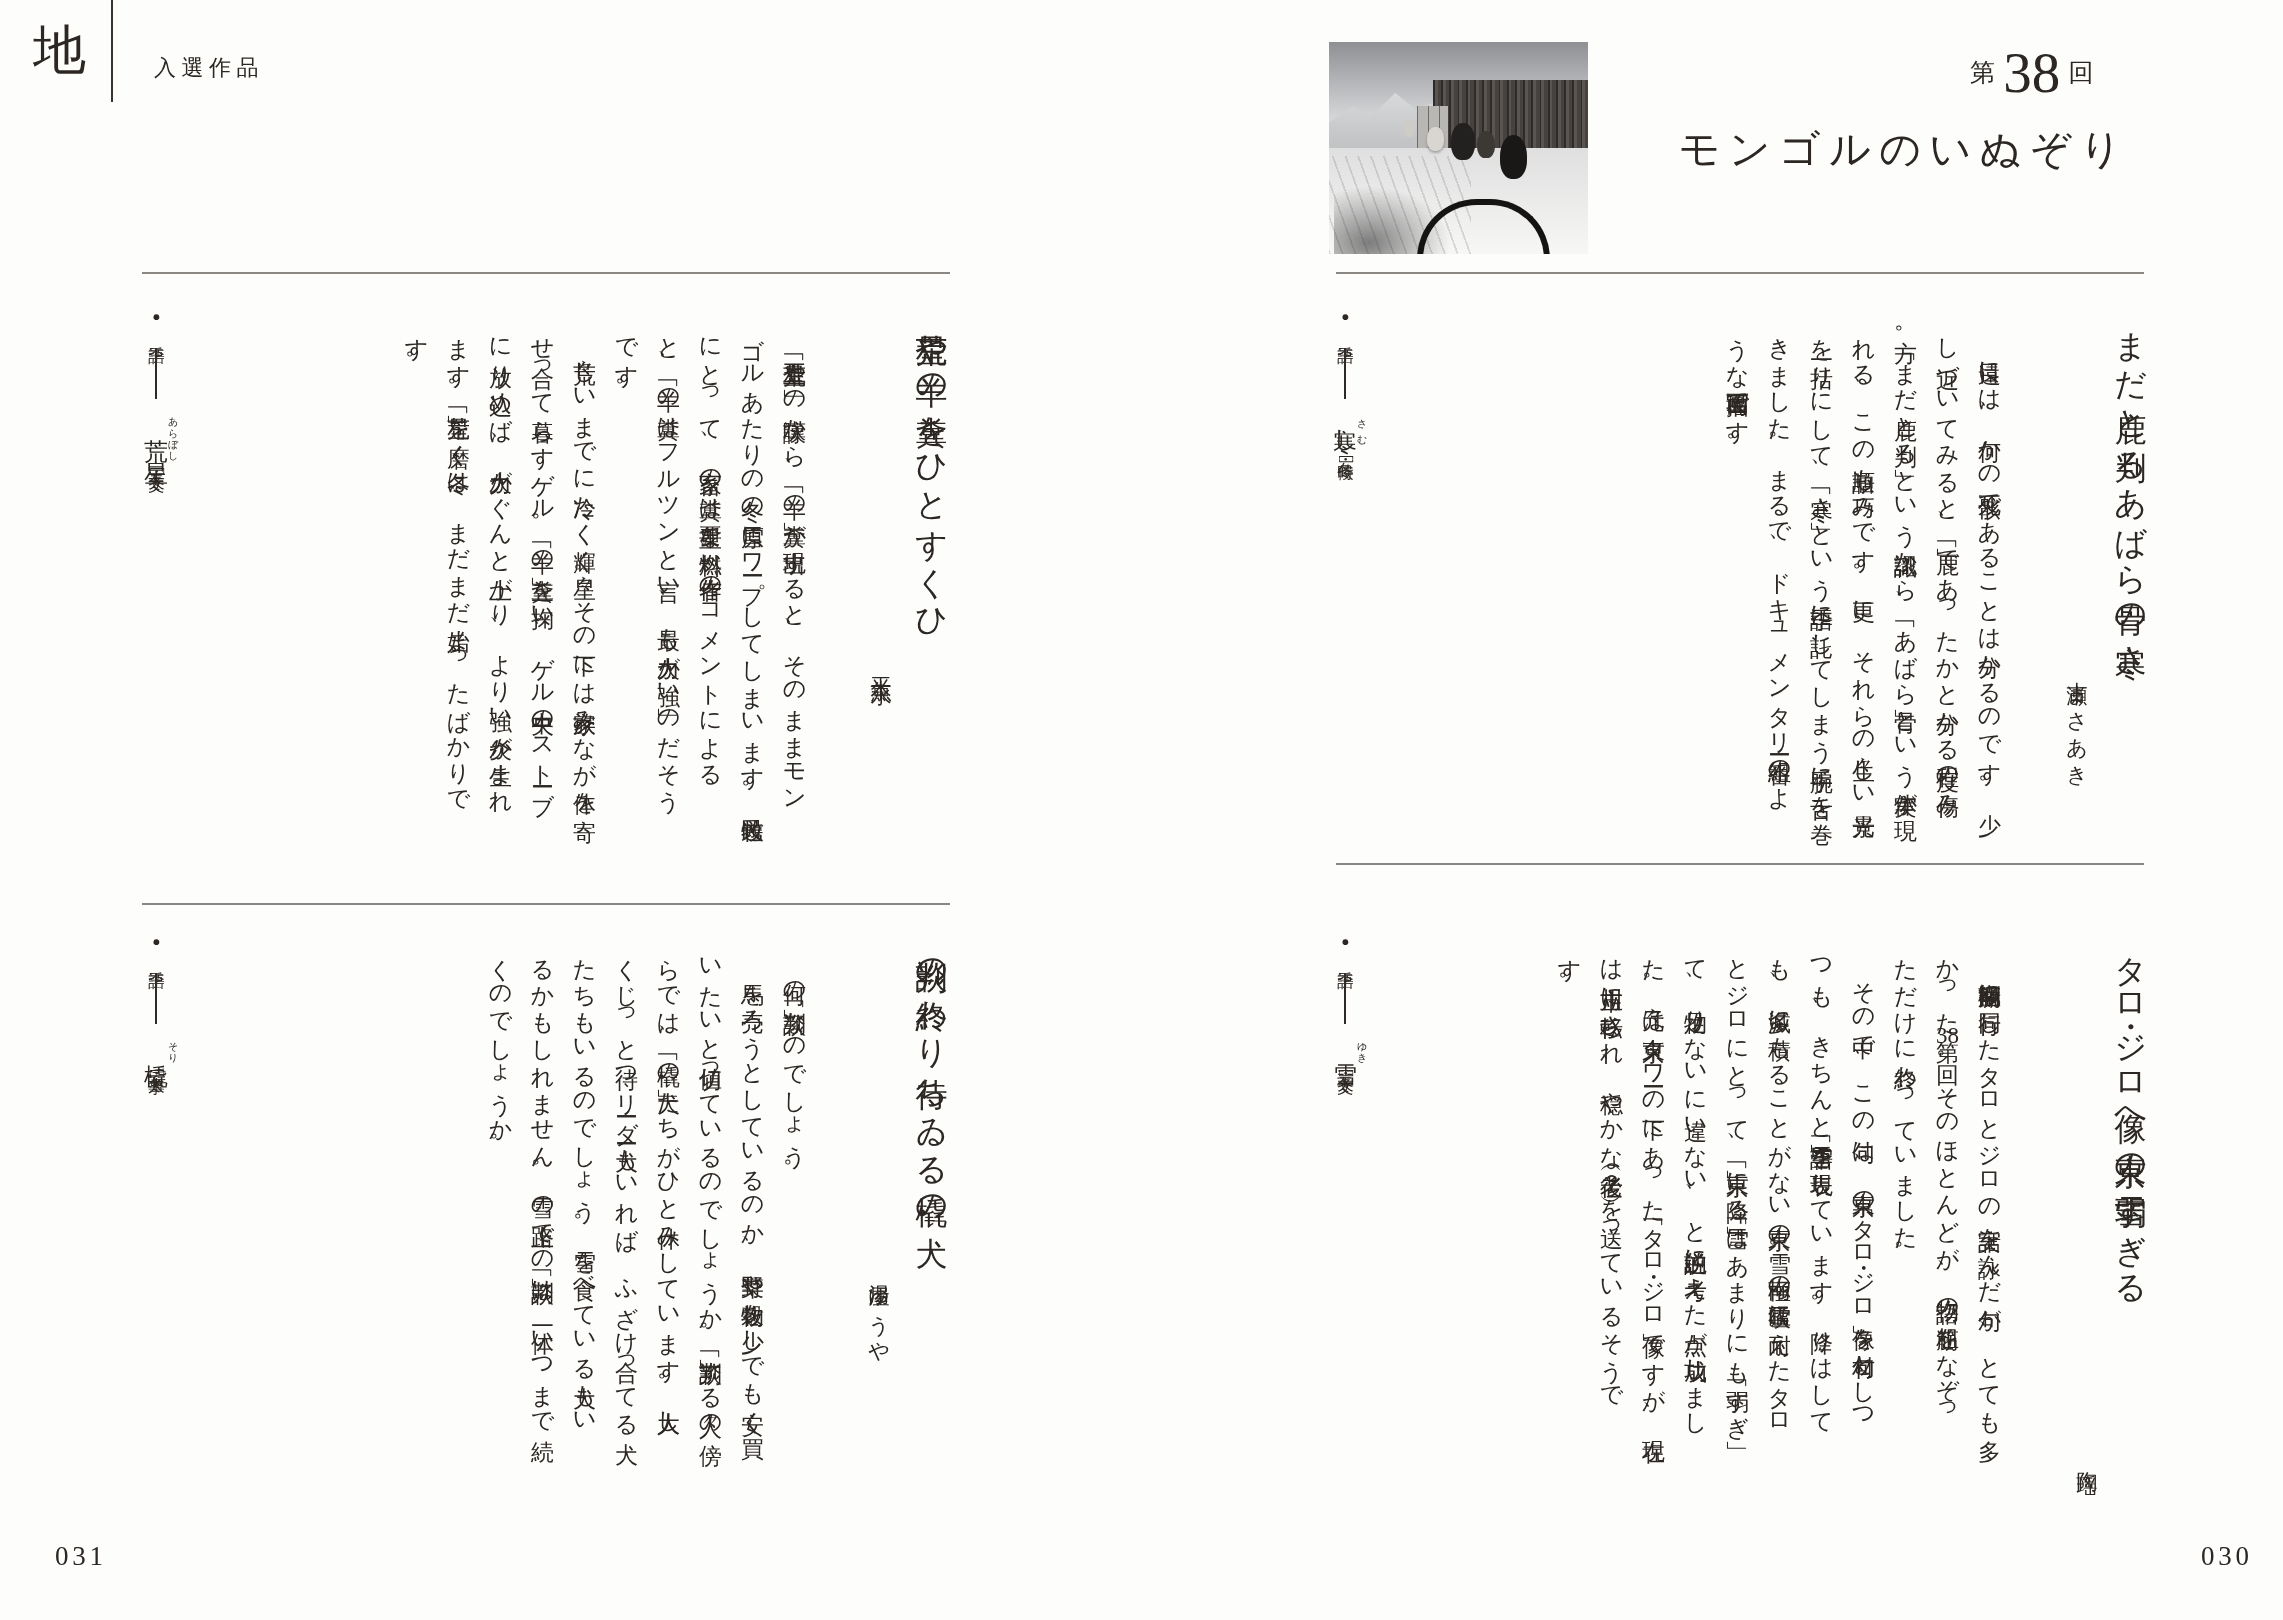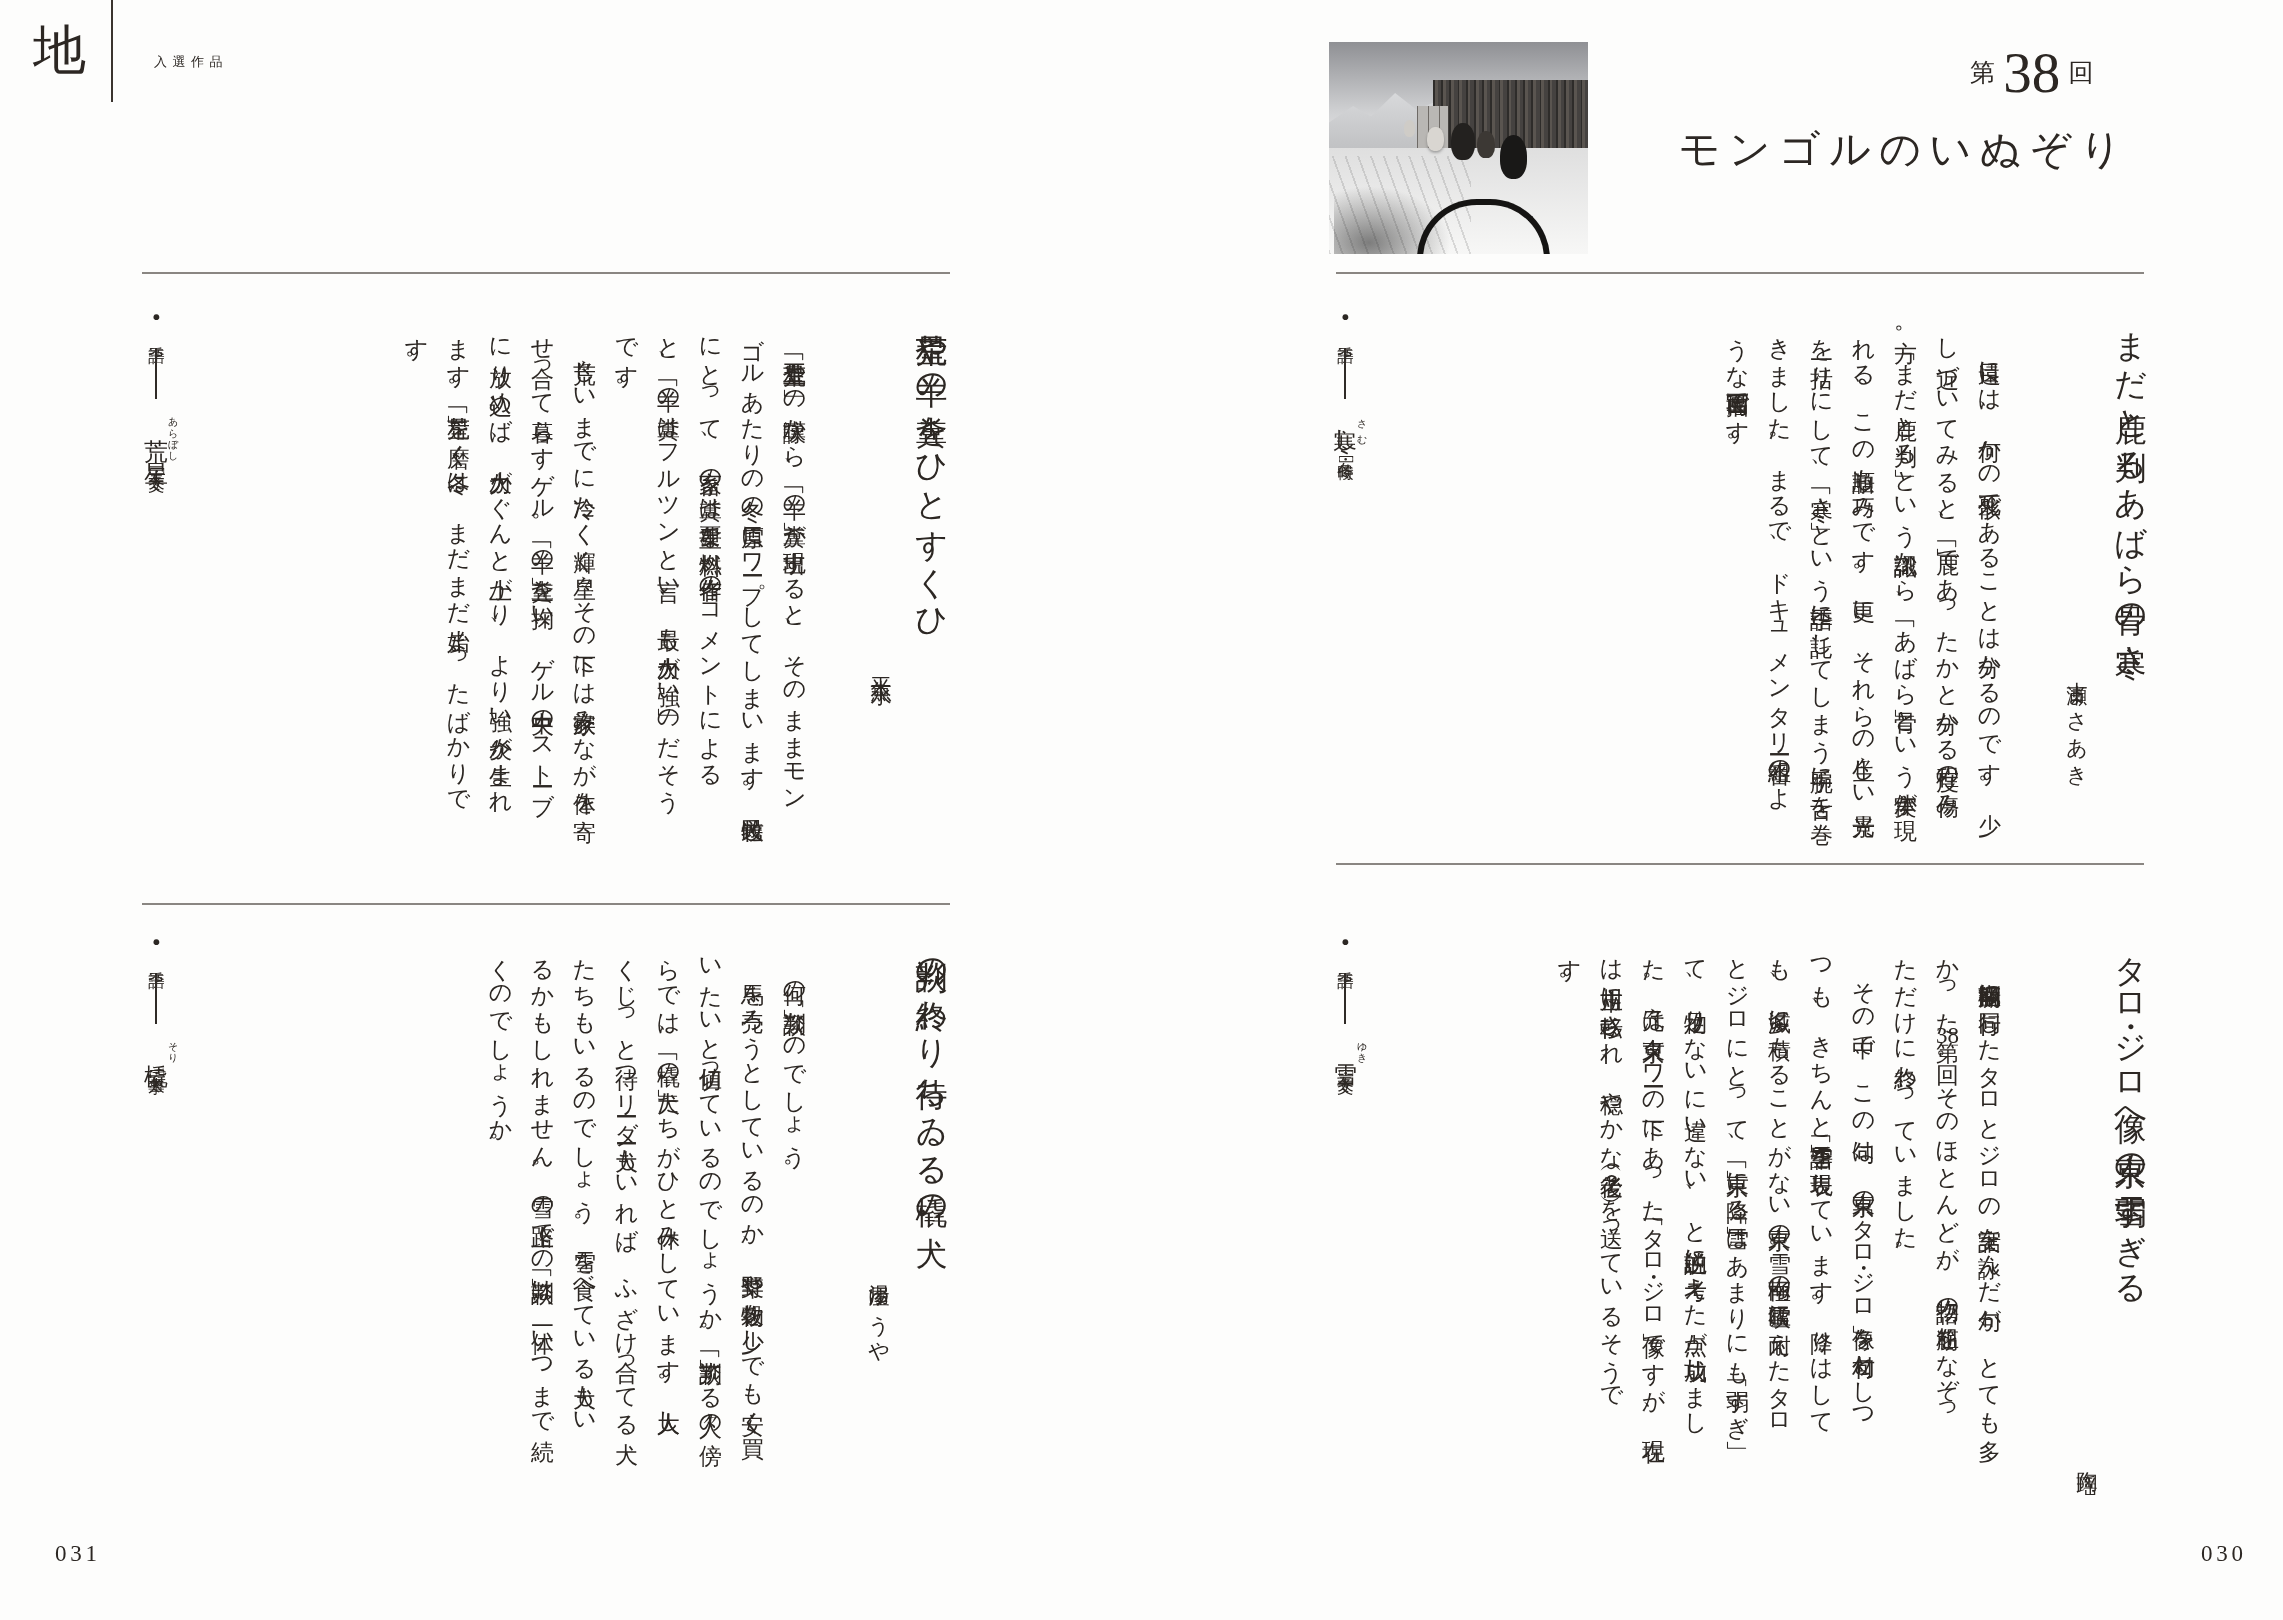--- a/index.html
+++ b/index.html
@@ -10,21 +10,21 @@
     color:#2c2723;
     font-family:"Liberation Serif","DejaVu Serif",serif;
     overflow:hidden;
   }
   .abs{position:absolute;}
   .v{writing-mode:vertical-rl;text-orientation:mixed;}
 
   
   .section-kanji{left:33px;top:24px;font-size:53px;line-height:1;}
   .section-rule{left:111px;top:0;width:1.8px;height:102px;background:#3a342f;}
-  .section-label{left:154px;top:53px;font-size:13px;letter-spacing:5.5px;}
+  .section-label{left:154px;top:53px;font-size:22px;letter-spacing:5.5px;}
 
   
   .round-block{left:1970px;top:42px;height:60px;display:flex;align-items:center;gap:8.2px;}
   .round-small{font-size:25px;}
   .round-number{font-size:57px;line-height:1;}
   .series-title{right:153px;top:122px;font-size:41px;letter-spacing:8.2px;white-space:nowrap;}
 
   
   .rule-h{height:1.8px;background:#8a8682;}
 
@@ -35,21 +35,21 @@
   .commentary p{margin:0;text-indent:1em;}
   .tcy{text-combine-upright:all;}
 
   .kigo{font-size:16.4px;letter-spacing:1.8px;line-height:1.2;}
   .kigo-bullet{font-size:13.7px;margin-bottom:7.3px;}
   .kigo-dash{display:inline-block;width:1.8px;height:51px;background:#2f2a26;margin:11px 0;}
   .kigo-word{font-size:24px;letter-spacing:1.8px;}
   .kigo-word rt{font-size:10px;letter-spacing:0;}
   .kigo-cat{font-size:16.4px;margin-top:7.3px;letter-spacing:0.9px;}
 
-  .page-number{font-size:23px;letter-spacing:3.7px;}
+  .page-number{font-size:27px;letter-spacing:3.7px;}
 
   
   .photo{left:1329px;top:42px;width:259px;height:212px;background:#ececec;overflow:hidden;}
   .ph-sky{position:absolute;left:0;top:0;right:0;height:50%;
     background:linear-gradient(#8f9094,#cfd0d2 65%,#e7e7e8);}
   .ph-mtn{position:absolute;left:0;top:24%;width:58%;height:28%;
     background:linear-gradient(#d8d9db,#bfc0c2);
     clip-path:polygon(0 100%,0 50%,16% 22%,28% 40%,44% 0,58% 28%,74% 12%,100% 72%,100% 100%);}
   .ph-trees{position:absolute;right:0;top:18%;width:60%;height:40%;
     background:repeating-linear-gradient(90deg,#2e2c2a 0 1.8px,#5a5550 1.8px 4.6px,#454240 4.6px 8.2px);}

